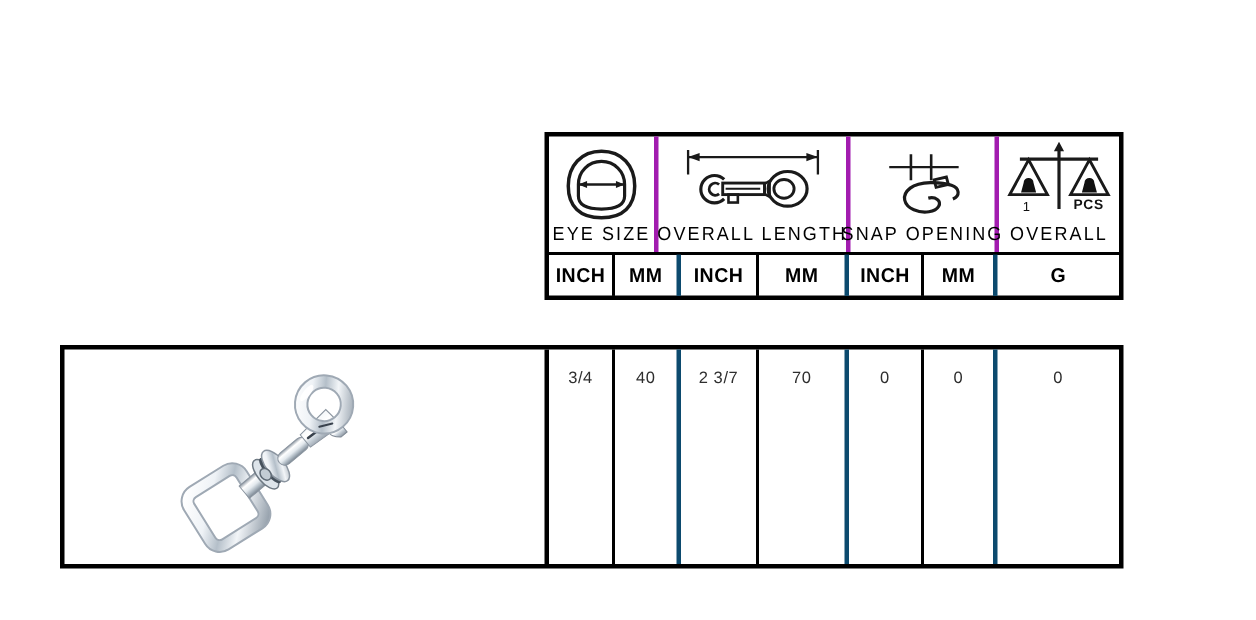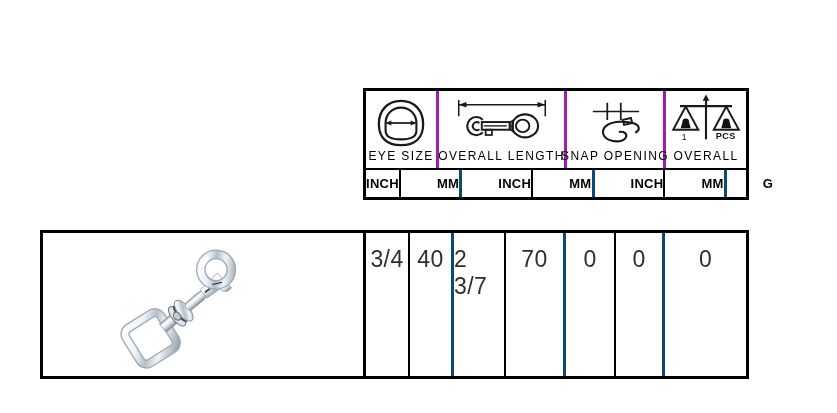--- a/index.html
+++ b/index.html
@@ -14,38 +14,38 @@
   }
   .hrow1{display:flex;flex:1;min-height:0;}
   .hcell{display:flex;flex-direction:column;align-items:center;justify-content:flex-end;box-sizing:border-box;}
   .hcell.bdr{border-right:3px solid #a21caf;}
   .g1{width:87px;} .g2{width:128px;} .g3{width:99px;justify-content:center;} .g4{flex:1;}
   .icon-wrap{flex:1;display:flex;align-items:center;justify-content:center;padding-top:4px;}
   .hlabel{
     font-size:12px;letter-spacing:1.4px;white-space:nowrap;padding-bottom:6px;line-height:1;
     transform:scaleY(1.05);
   }
-  .hrow2{display:flex;height:27px;border-top:2px solid #000;gap:36px;}
+  .hrow2{display:flex;height:27px;border-top:2px solid #000;}
   .scell{
     display:flex;align-items:center;justify-content:center;box-sizing:border-box;
     font-size:13px;font-weight:bold;letter-spacing:.3px;transform:scaleY(1.02);
   }
   .w1{width:44px;} .w2{width:44px;} .w3{width:52px;} .w4{width:60px;} .w5{width:50px;} .w6{width:49px;} .w7{flex:1;}
   .thin{border-right:2px solid #000;}
   .thick{border-right:3px solid #0c4a6e;}
   
   .data-table{
     position:absolute;left:40px;top:230px;width:709px;height:149px;
     border:3px solid #000;box-sizing:border-box;display:flex;background:#fff;
   }
   .img-cell{width:323px;box-sizing:border-box;border-right:3px solid #000;position:relative;}
   .product-svg{position:absolute;left:72px;top:8px;}
   .vcell{
     display:flex;align-items:flex-start;justify-content:center;box-sizing:border-box;
-    padding-top:13px;font-size:23px;letter-spacing:.4px;color:#2e2e2e;
+    padding-top:13px;font-size:11px;letter-spacing:.4px;color:#2e2e2e;
   }
   .iconline{stroke:#1a1a1a;fill:none;}
 </style>
 </head>
 <body>
 
 <div class="canvas">
 
   <div class="header-table">
     <div class="hrow1">

